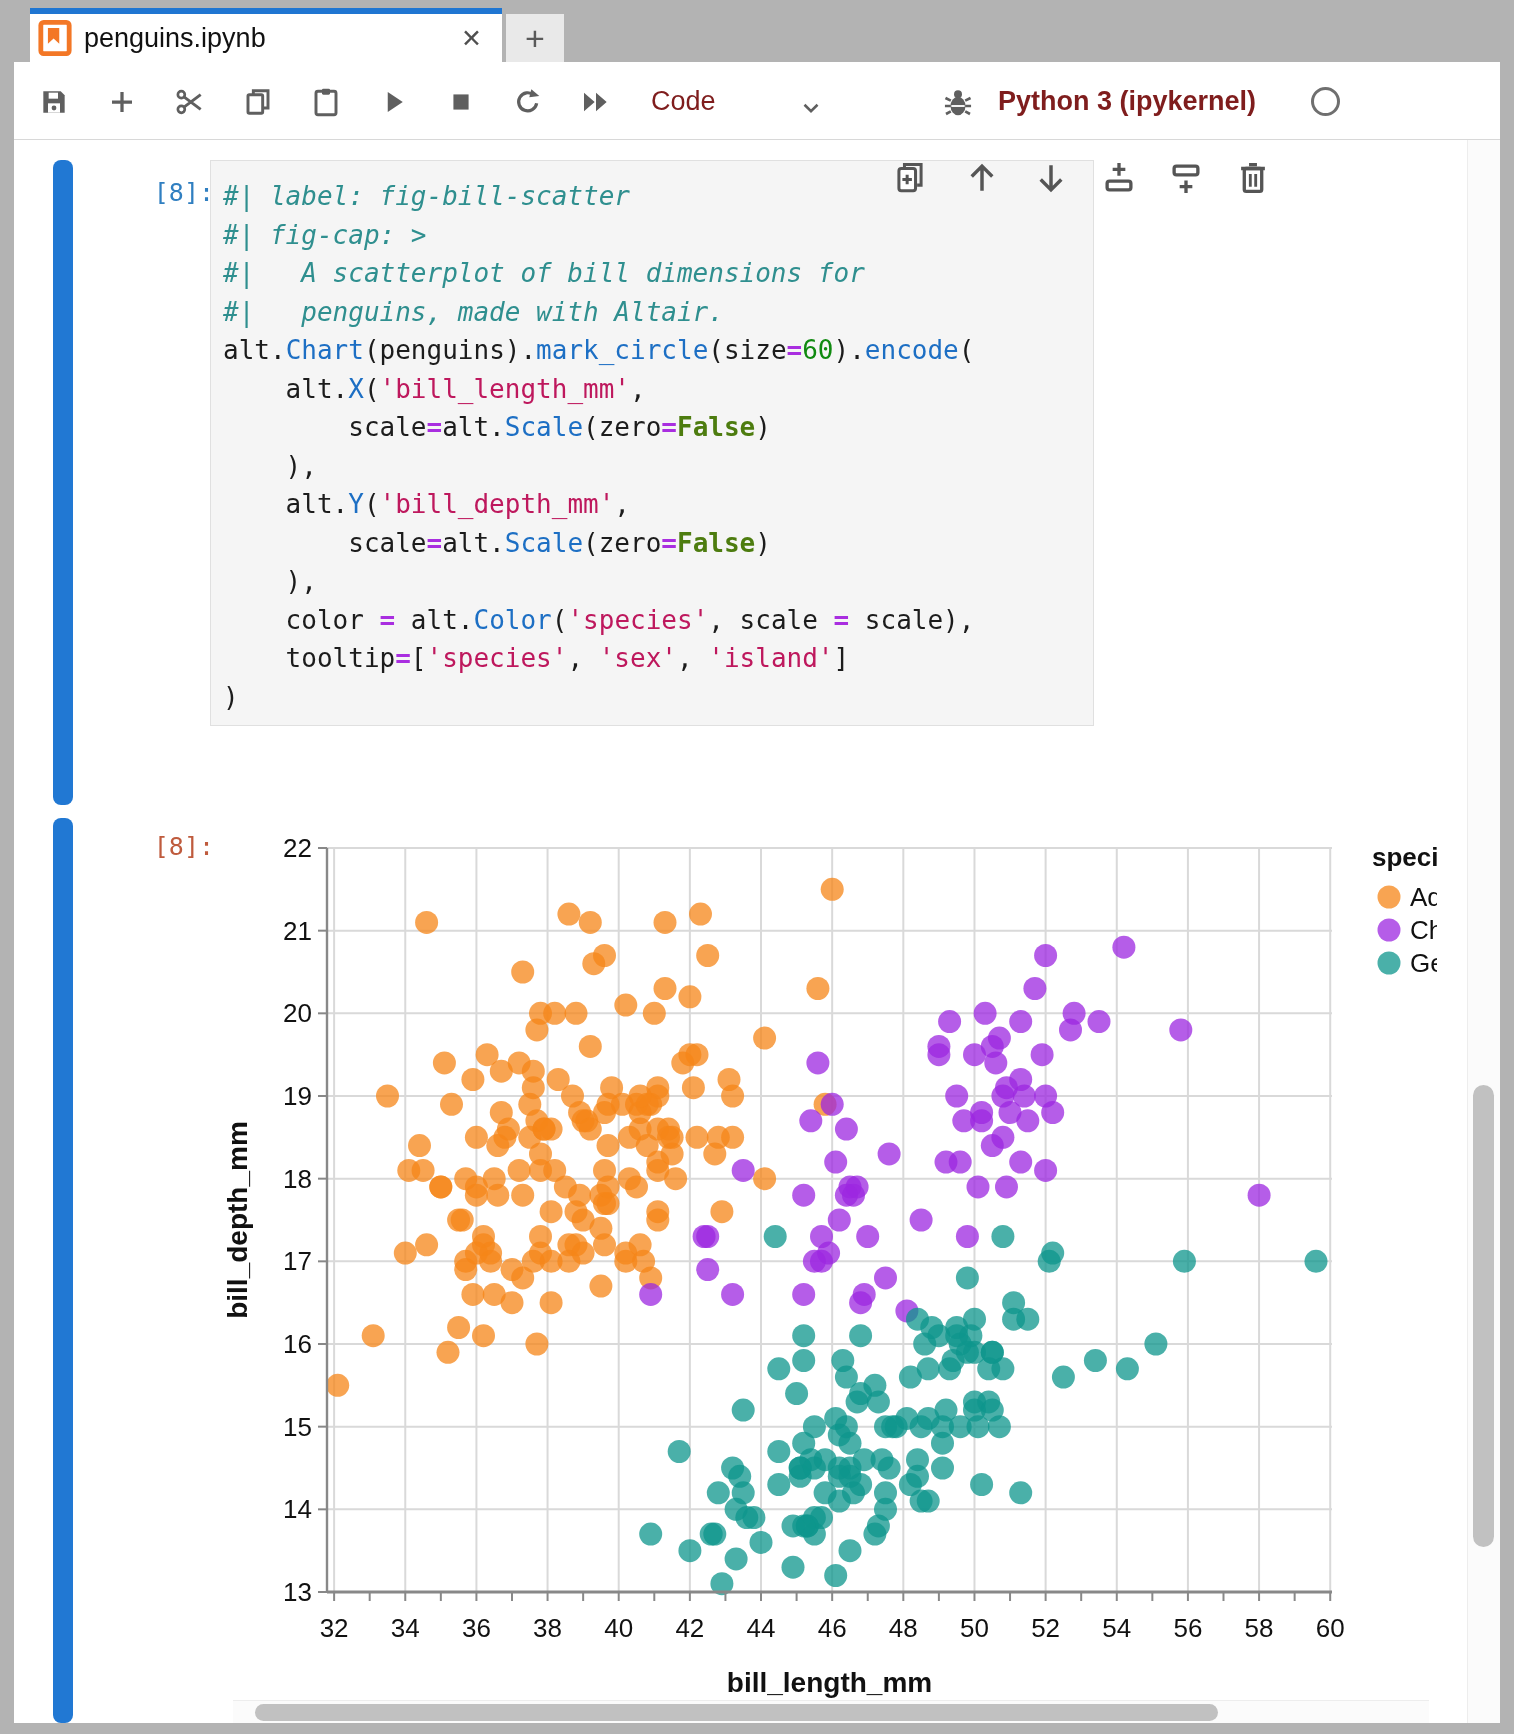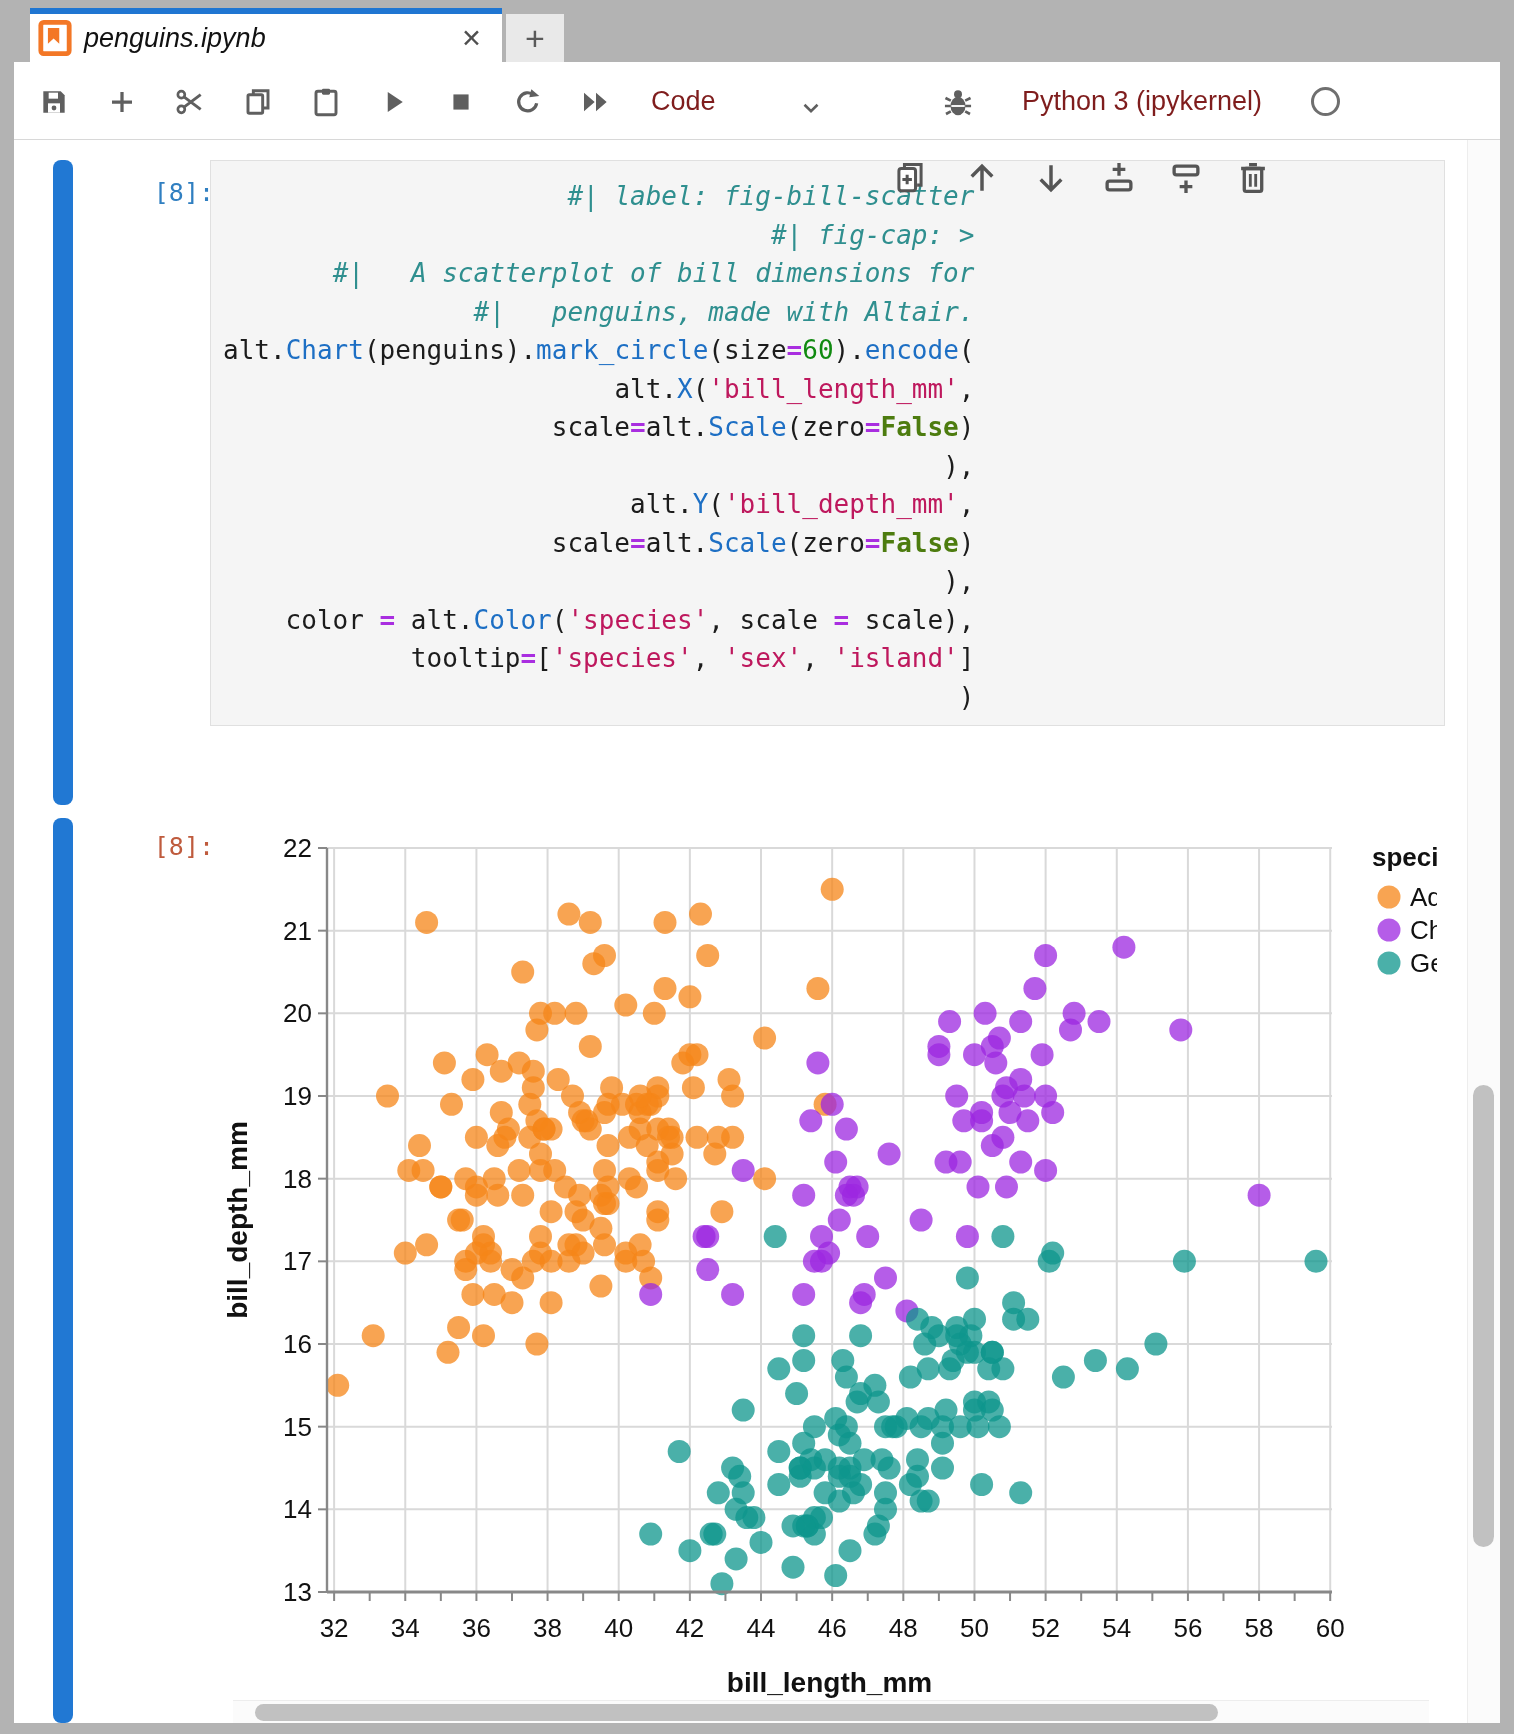--- a/index.html
+++ b/index.html
@@ -3,43 +3,43 @@
 <meta charset="utf-8">
 <style>
   html,body{margin:0;padding:0;}
   body{width:1514px;height:1734px;position:relative;background:#b3b3b3;
        font-family:"Liberation Sans","DejaVu Sans",sans-serif;overflow:hidden;}
   .abs{position:absolute;}
   
   .tabbar{left:14px;top:8px;width:1486px;height:54px;background:#b3b3b3;}
   .tab{left:16px;top:0;width:472px;height:54px;background:#ffffff;border-top:6px solid #1f76d2;
        display:flex;align-items:center;box-sizing:border-box;}
-  .tab-title{font-size:27px;color:#111;margin-left:12px;font-style:italic;}
+  .tab-title{font-size:27px;color:#111;margin-left:12px;}
   .tab-close{margin-left:auto;margin-right:20px;font-size:25px;color:#4f4f4f;cursor:pointer;}
   .newtab{left:492px;top:6px;width:58px;height:48px;background:#e9e9e9;display:flex;
           align-items:center;justify-content:center;font-size:34px;color:#5a5a5a;}
   
   .window{left:14px;top:62px;width:1486px;height:1661px;background:#ffffff;}
   
   .toolbar{left:14px;top:62px;width:1486px;height:78px;background:#fff;
            border-bottom:1px solid #d8d8d8;box-sizing:border-box;}
   .tbtn{position:absolute;top:84px;width:36px;height:36px;display:flex;align-items:center;
         justify-content:center;cursor:pointer;}
   .tb-label{position:absolute;font-size:27px;color:#7f1d1d;top:86px;}
   .kernel-circle{position:absolute;left:1311px;top:87px;width:29px;height:29px;border:3px solid #6f6f6f;
         border-radius:50%;box-sizing:border-box;}
   
   .nb{left:14px;top:140px;width:1453px;height:1583px;background:#fff;overflow:hidden;}
   .collapser{position:absolute;left:39px;width:20px;background:#2178d3;border-radius:8px;cursor:pointer;}
   .prompt{position:absolute;left:46px;width:154px;text-align:right;
           font-family:"DejaVu Sans Mono","Liberation Mono",monospace;font-size:25px;}
   .in-prompt{color:#307fc1;}
   .out-prompt{color:#bf5b3d;}
-  .editor{position:absolute;left:196px;top:20px;width:1235px;height:566px;background:#f5f5f5;
-          border:1px solid #e0e0e0;box-sizing:border-box;cursor:text;text-align:right;}
+  .editor{position:absolute;left:196px;top:20px;width:884px;height:566px;background:#f5f5f5;
+          border:1px solid #e0e0e0;box-sizing:border-box;cursor:text;}
   .code{position:absolute;left:12px;top:16px;white-space:pre;
         font-family:"DejaVu Sans Mono","Liberation Mono",monospace;font-size:26px;line-height:38.5px;}
   .code .c{color:#2f8f8f;font-style:italic;}
   .code .p{color:#1c1c1c;}
   .code .f{color:#1d6fc4;}
   .code .s{color:#be185d;}
   .code .o{color:#a92ee0;font-weight:bold;}
   .code .n{color:#108a10;}
   .code .k{color:#4d7c0f;font-weight:bold;}
   .cellbtn{position:absolute;top:16px;width:44px;height:44px;display:flex;align-items:center;
@@ -133,21 +133,21 @@
 </div>
 
 <div class="tbtn" style="left:940px;">
   <svg class="icon-svg" width="32" height="32" viewBox="0 0 24 24">
     <circle cx="12" cy="6.2" r="3" fill="#5f5f5f"></circle>
     <ellipse cx="12" cy="15" rx="5.6" ry="7" fill="#5f5f5f"></ellipse>
     <path d="M6.6 11 L2.6 9 M6.6 15 L2.2 15 M6.6 19 L3 21 M17.4 11 L21.4 9 M17.4 15 L21.8 15 M17.4 19 L21 21" stroke="#5f5f5f" stroke-width="2" fill="none"></path>
     <path d="M7 15 H17" stroke="#ffffff" stroke-width="1.4"></path>
   </svg>
 </div>
-<span class="tb-label" style="left:1022px;">Python 3 (ipykernel)</span>
+<span class="tb-label" style="left:998px;font-weight:bold;">Python 3 (ipykernel)</span>
 <div class="kernel-circle"></div>
 
 <div class="abs nb">
 
   <div class="collapser" style="top:20px;height:645px;"></div>
   <div class="prompt in-prompt" style="top:38px;">[8]:</div>
   <div class="editor">
     <div class="code" id="code-pre"><div><span class="c">#| label: fig-bill-scatter</span></div><div><span class="c">#| fig-cap: &gt;</span></div><div><span class="c">#|   A scatterplot of bill dimensions for</span></div><div><span class="c">#|   penguins, made with Altair.</span></div><div><span class="p">alt.</span><span class="f">Chart</span><span class="p">(penguins).</span><span class="f">mark_circle</span><span class="p">(size</span><span class="o">=</span><span class="n">60</span><span class="p">).</span><span class="f">encode</span><span class="p">(</span></div><div><span class="p">    alt.</span><span class="f">X</span><span class="p">(</span><span class="s">'bill_length_mm'</span><span class="p">,</span></div><div><span class="p">        scale</span><span class="o">=</span><span class="p">alt.</span><span class="f">Scale</span><span class="p">(zero</span><span class="o">=</span><span class="k">False</span><span class="p">)</span></div><div><span class="p">    ),</span></div><div><span class="p">    alt.</span><span class="f">Y</span><span class="p">(</span><span class="s">'bill_depth_mm'</span><span class="p">,</span></div><div><span class="p">        scale</span><span class="o">=</span><span class="p">alt.</span><span class="f">Scale</span><span class="p">(zero</span><span class="o">=</span><span class="k">False</span><span class="p">)</span></div><div><span class="p">    ),</span></div><div><span class="p">    color </span><span class="o">=</span><span class="p"> alt.</span><span class="f">Color</span><span class="p">(</span><span class="s">'species'</span><span class="p">, scale </span><span class="o">=</span><span class="p"> scale),</span></div><div><span class="p">    tooltip</span><span class="o">=</span><span class="p">[</span><span class="s">'species'</span><span class="p">, </span><span class="s">'sex'</span><span class="p">, </span><span class="s">'island'</span><span class="p">]</span></div><div><span class="p">)</span></div></div>
   </div>
 

